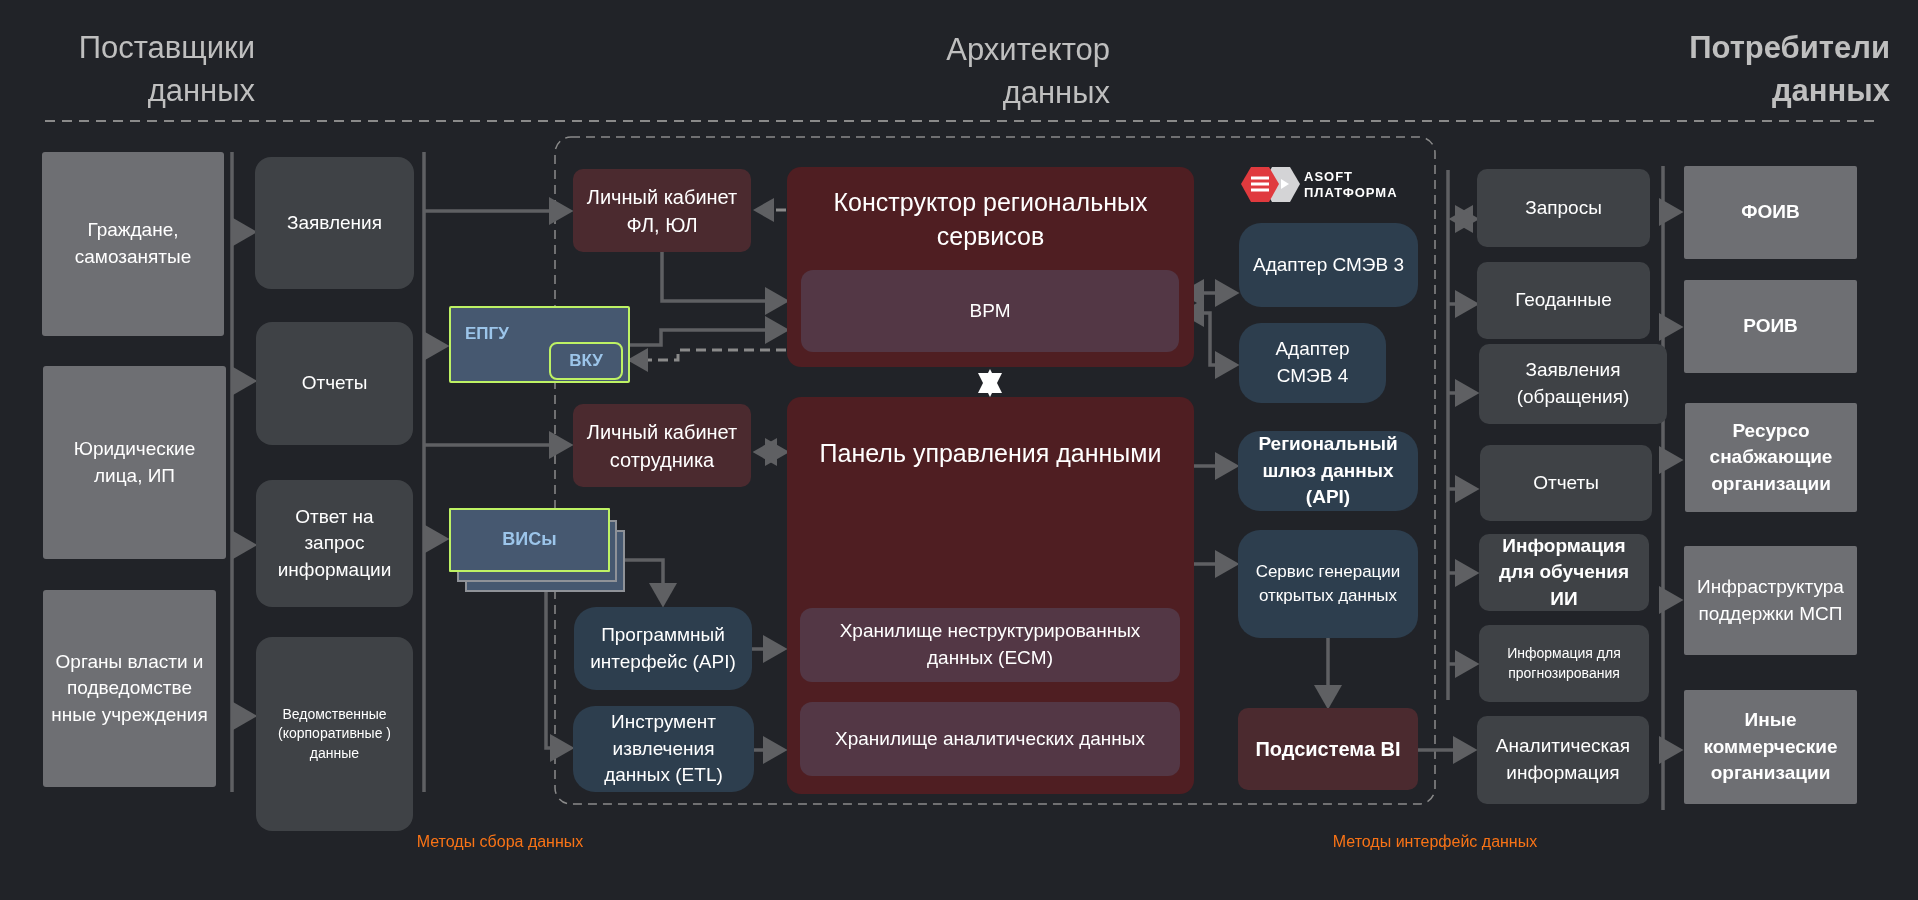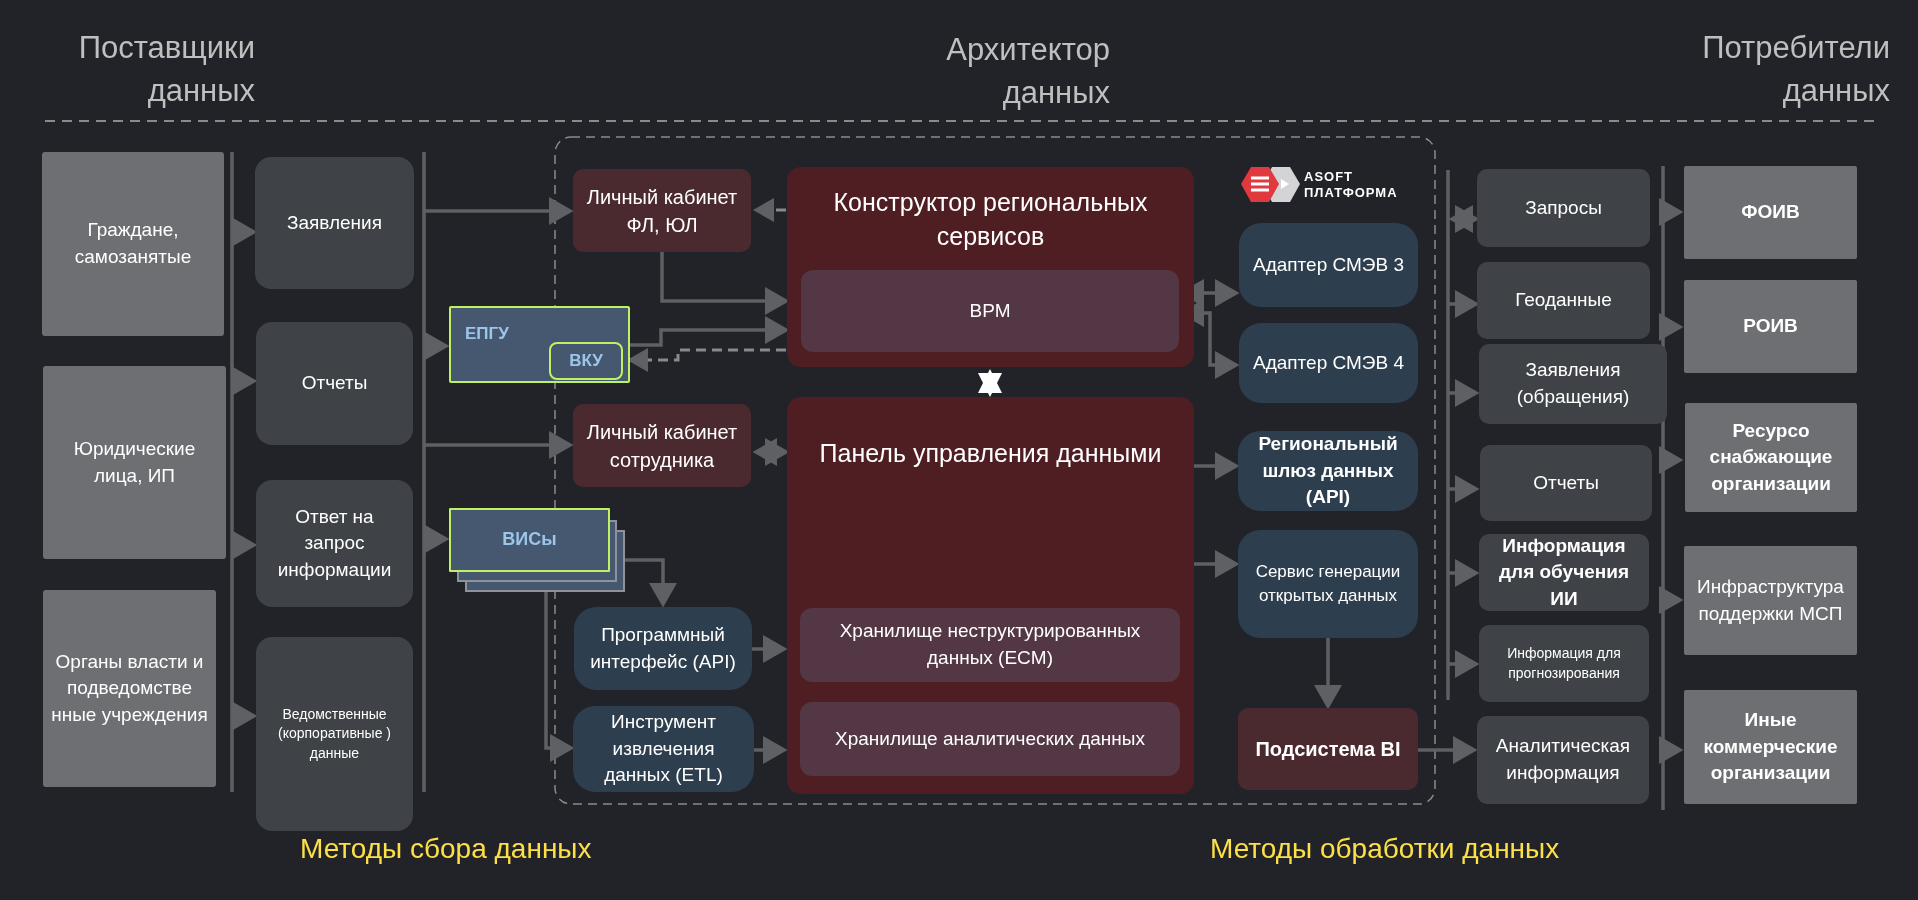--- a/index.html
+++ b/index.html
@@ -1,20 +1,20 @@
 <!DOCTYPE html>
 <html><head>
 <meta charset="utf-8">
 <style>
   html,body{margin:0;padding:0;}
   body{width:1918px;height:900px;background:#212328;position:relative;overflow:hidden;
        font-family:"DejaVu Sans","Liberation Sans",sans-serif;color:#fff;}
   .abs{position:absolute;}
   .hdr{position:absolute;color:#bfbfbf;font-family:"Liberation Sans",sans-serif;font-size:31px;line-height:43px;text-align:right;font-weight:300;}
-  .foot{position:absolute;color:#fde047;font-family:"Liberation Sans",sans-serif;font-size:28px;text-align:left;}
+  .foot{position:absolute;color:#f97316;font-family:"Liberation Sans",sans-serif;font-size:16px;text-align:center;}
   .box{position:absolute;display:flex;align-items:center;justify-content:center;text-align:center;box-sizing:border-box;
        font-family:"Liberation Sans",sans-serif;color:#fff;line-height:1.4;padding:4px 8px;}
   .prov{background:#6e6f73;border-radius:3px;font-size:19px;}
   .col2{background:#3f4246;border-radius:16px;font-size:19px;}
   .maroon{background:#4b2a2f;border-radius:10px;font-size:20px;}
   .bigred{background:#4f1e22;border-radius:14px;}
   .inner{background:#533745;border-radius:12px;font-size:19px;}
   .navy{background:#2d3e4e;border-radius:22px;font-size:19px;}
   .cons2{background:#3f4246;border-radius:10px;font-size:19px;}
   .cons3{background:#6e6f73;border-radius:2px;font-size:19px;}
@@ -22,21 +22,21 @@
   .bold{font-weight:bold;}
   .small{font-size:14px;}
   .big{font-size:25px;line-height:1.35;}
   svg.lines{position:absolute;left:0;top:0;}
 </style>
 </head>
 <body>
 
 <div class="hdr" style="left:20px;top:26px;width:235px;">Поставщики данных</div>
 <div class="hdr" style="left:870px;top:28px;width:240px;">Архитектор данных</div>
-<div class="hdr" style="left:1640px;top:26px;width:250px;">Потребители данных</div>
+<div class="hdr" style="left:1640px;top:26px;width:250px;font-weight:bold;">Потребители данных</div>
 
 <svg class="lines" width="1918" height="900">
   <defs>
     <marker id="ah" markerWidth="8" markerHeight="8" refX="6" refY="4" orient="auto" markerUnits="strokeWidth">
       <path d="M0,0 L7,4 L0,8 z" fill="#5f6063"></path>
     </marker>
     <marker id="ahs" markerWidth="8" markerHeight="8" refX="1" refY="4" orient="auto" markerUnits="strokeWidth">
       <path d="M7,0 L0,4 L7,8 z" fill="#5f6063"></path>
     </marker>
     <marker id="ahw" markerWidth="6" markerHeight="6" refX="5" refY="3" orient="auto" markerUnits="strokeWidth">
@@ -155,33 +155,33 @@
     <path d="M13,14 h18 M13,20 h18 M13,26 h18" stroke="#fff" stroke-width="3"></path>
     <polygon points="43,15 51,20 43,25" fill="#fff"></polygon>
   </svg>
   <div style="position:absolute;left:66px;top:5px;font-family:'Liberation Sans',sans-serif;font-weight:bold;font-size:13px;line-height:16px;color:#fff;letter-spacing:1px;">
     <div>ASOFT</div>
     <div>ПЛАТФОРМА</div>
   </div>
 </div>
 
 <div class="box navy" style="left:1239px;top:223px;width:179px;height:84px;">Адаптер СМЭВ 3</div>
-<div class="box navy" style="left:1239px;top:323px;width:179px;height:80px;">Адаптер СМЭВ 4</div>
+<div class="box navy" style="left:1239px;top:323px;width:147px;height:80px;">Адаптер СМЭВ 4</div>
 <div class="box navy bold" style="left:1238px;top:431px;width:180px;height:80px;">Региональный шлюз данных (API)</div>
 <div class="box navy" style="left:1238px;top:530px;width:180px;height:108px;font-size:17px;">Сервис генерации открытых данных</div>
 <div class="box maroon bold" style="left:1238px;top:708px;width:180px;height:82px;">Подсистема BI</div>
 
 <div class="box cons2" style="left:1477px;top:169px;width:173px;height:78px;">Запросы</div>
 <div class="box cons2" style="left:1477px;top:262px;width:173px;height:77px;">Геоданные</div>
 <div class="box cons2" style="left:1479px;top:344px;width:188px;height:80px;">Заявления (обращения)</div>
 <div class="box cons2" style="left:1480px;top:445px;width:172px;height:76px;">Отчеты</div>
 <div class="box cons2 bold" style="left:1479px;top:534px;width:170px;height:77px;">Информация для обучения ИИ</div>
 <div class="box cons2 small" style="left:1479px;top:625px;width:170px;height:77px;">Информация для прогнозирования</div>
 <div class="box cons2" style="left:1477px;top:716px;width:172px;height:88px;">Аналитическая информация</div>
 
 <div class="box cons3 bold" style="left:1684px;top:166px;width:173px;height:93px;">ФОИВ</div>
 <div class="box cons3 bold" style="left:1684px;top:280px;width:173px;height:93px;">РОИВ</div>
 <div class="box cons3 bold" style="left:1685px;top:403px;width:172px;height:109px;">Ресурсо снабжающие организации</div>
 <div class="box cons3" style="left:1684px;top:546px;width:173px;height:109px;">Инфраструктура поддержки МСП</div>
 <div class="box cons3 bold" style="left:1684px;top:690px;width:173px;height:114px;">Иные коммерческие организации</div>
 
 <div class="foot" style="left:300px;top:833px;width:400px;">Методы сбора данных</div>
-<div class="foot" style="left:1210px;top:833px;width:450px;">Методы обработки данных</div>
+<div class="foot" style="left:1210px;top:833px;width:450px;">Методы интерфейс данных</div>
 
 </body></html>

